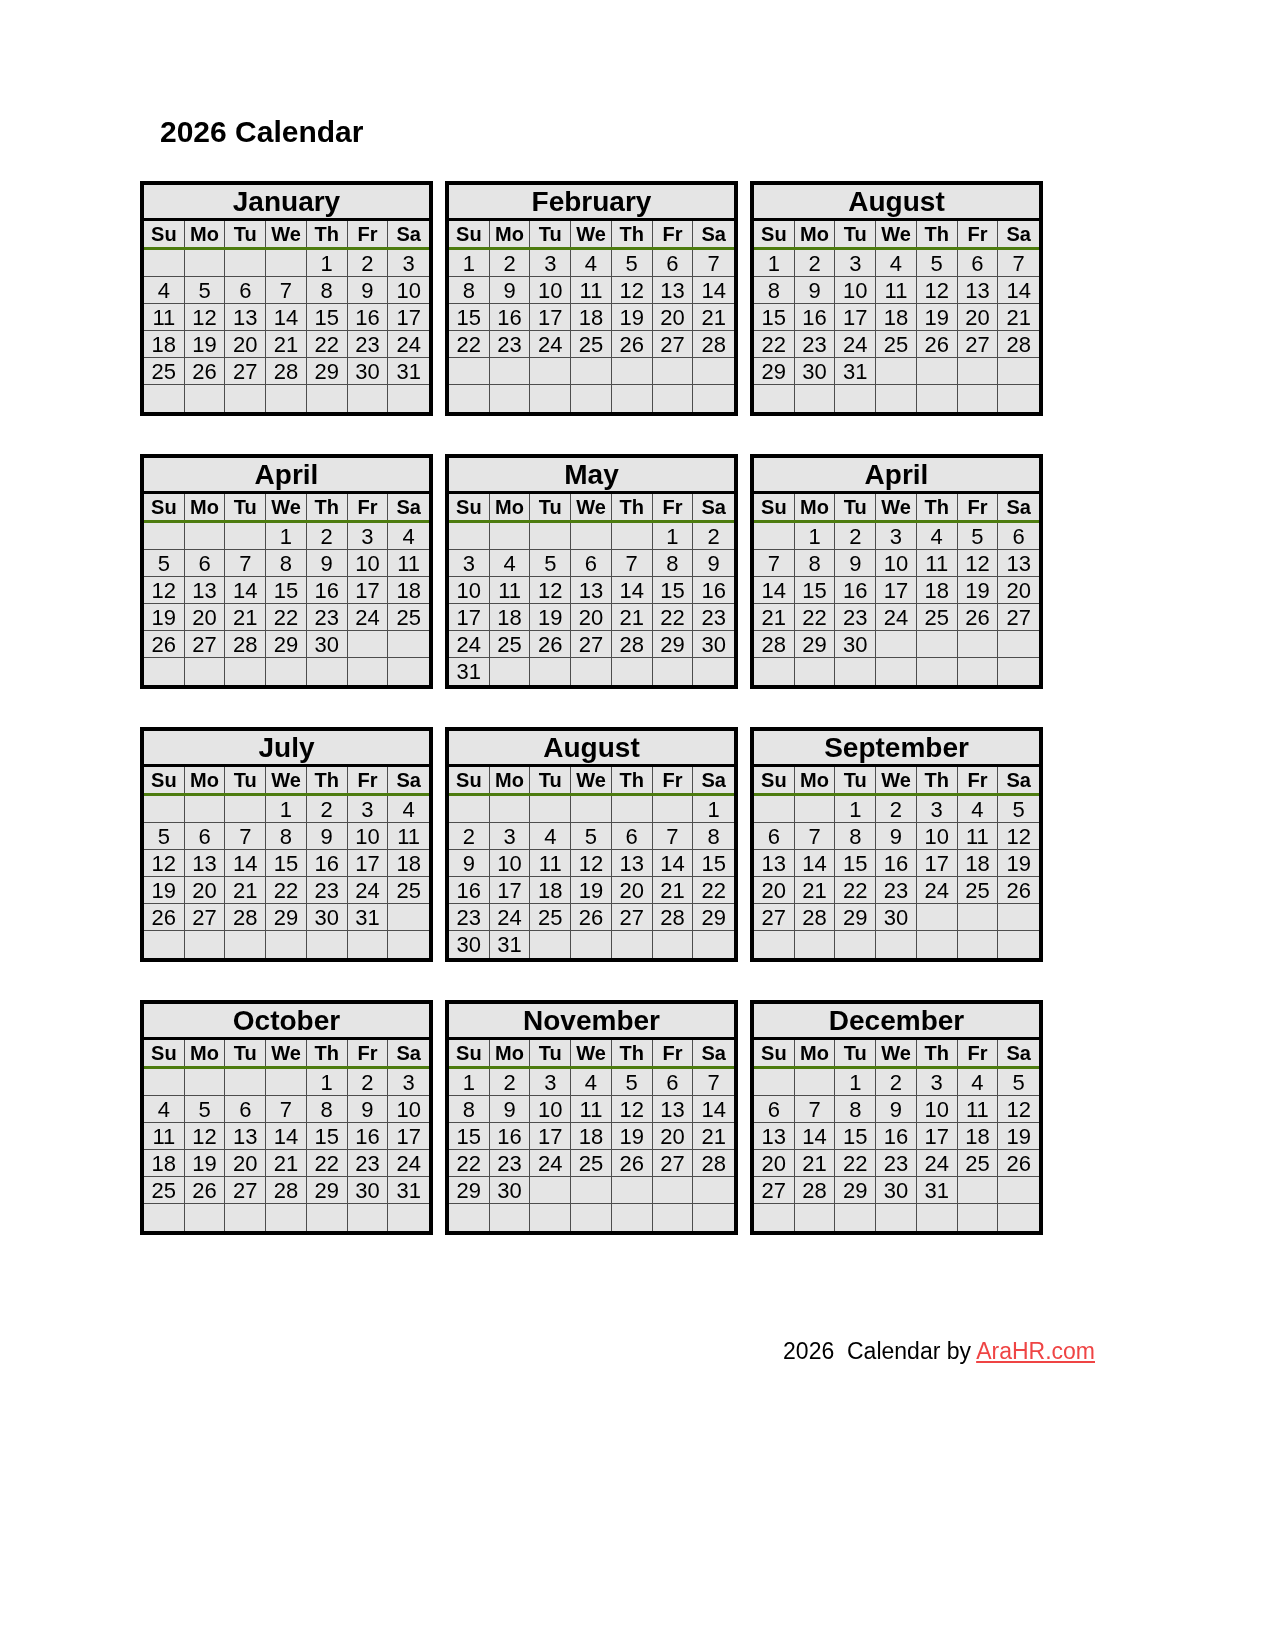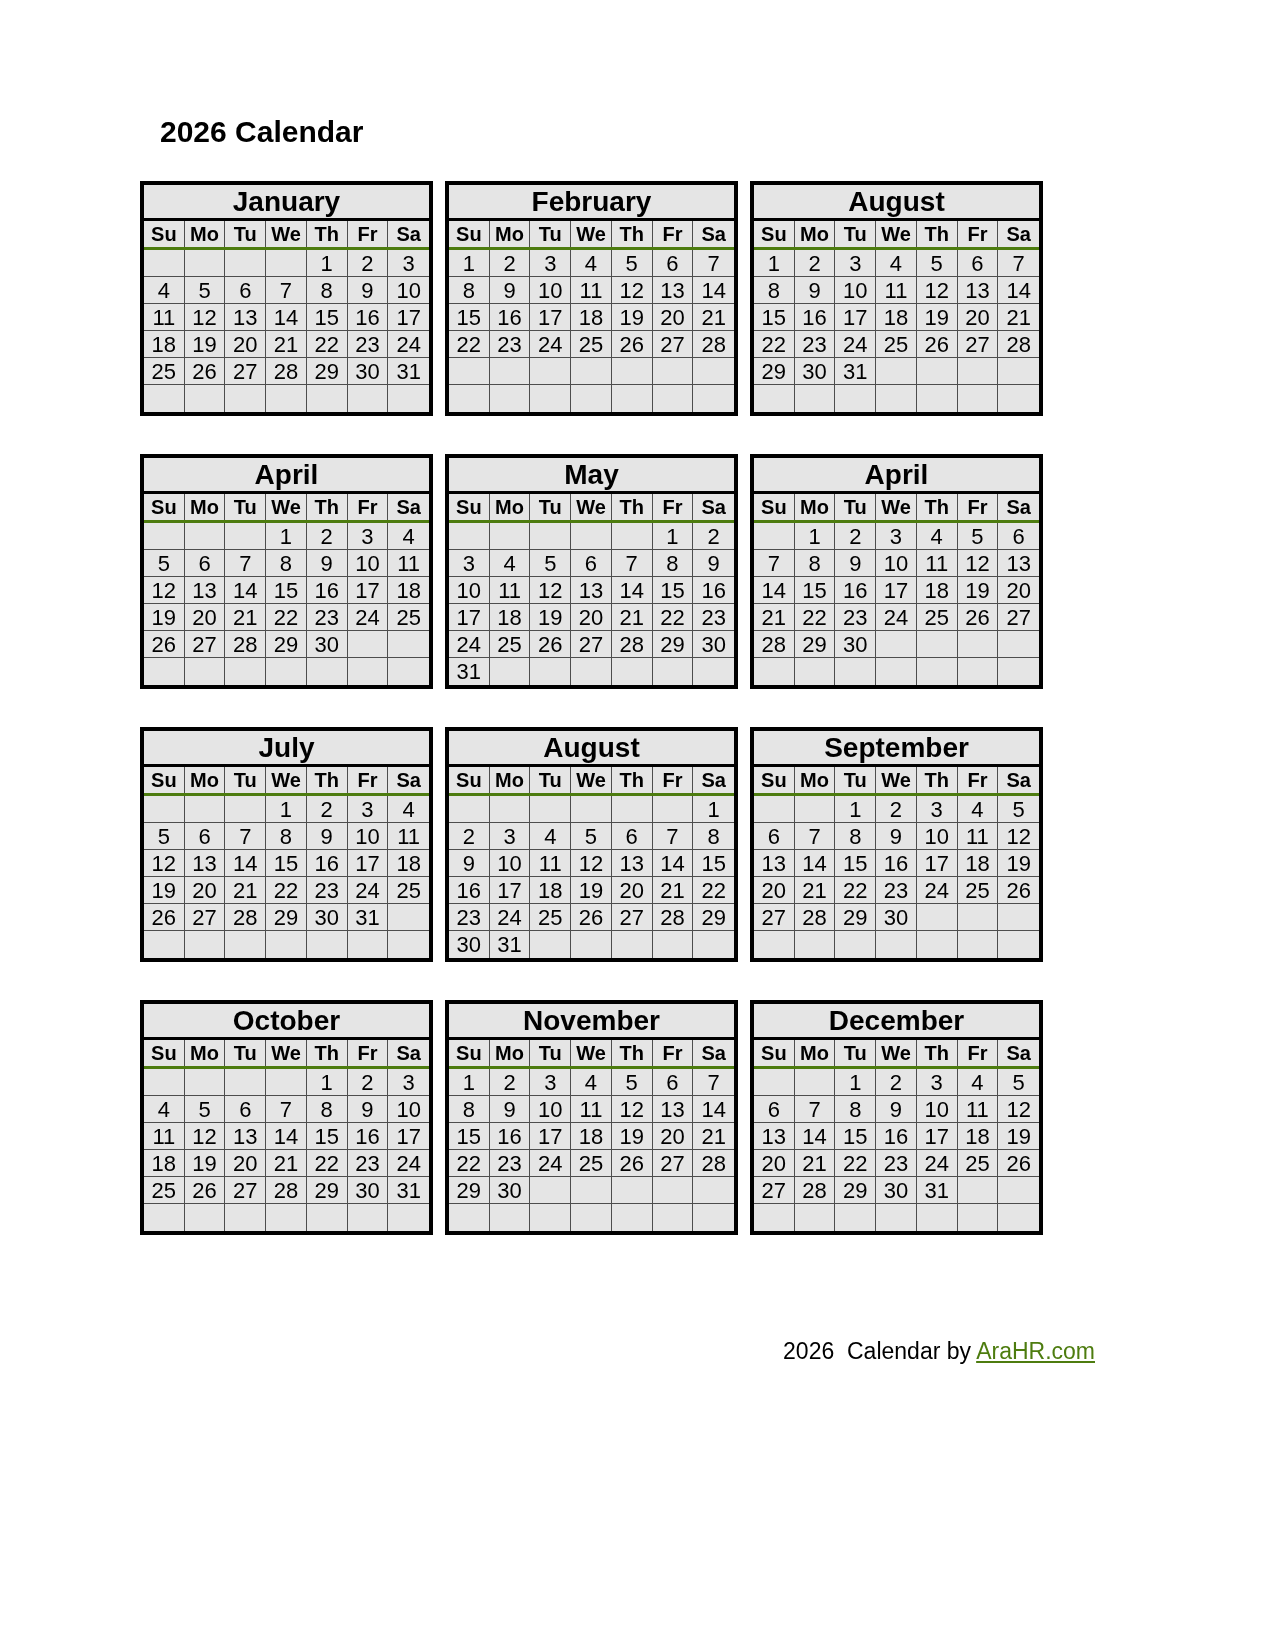--- a/index.html
+++ b/index.html
@@ -876,14 +876,14 @@
             <div class="date-cell"></div>
             <div class="date-cell"></div>
             <div class="date-cell"></div>
             <div class="date-cell"></div>
             <div class="date-cell"></div>
             <div class="date-cell"></div>
           </div>
         </div>
   </div>
 </div>
-  <div class="footer"><span>2026  Calendar by </span><a style="color: #4d7c0f;">AraHR.com</a></div>
+  <div class="footer"><span>2026  Calendar by </span><a style="color: #ef4444;">AraHR.com</a></div>
 </div>
 
 </body></html>

